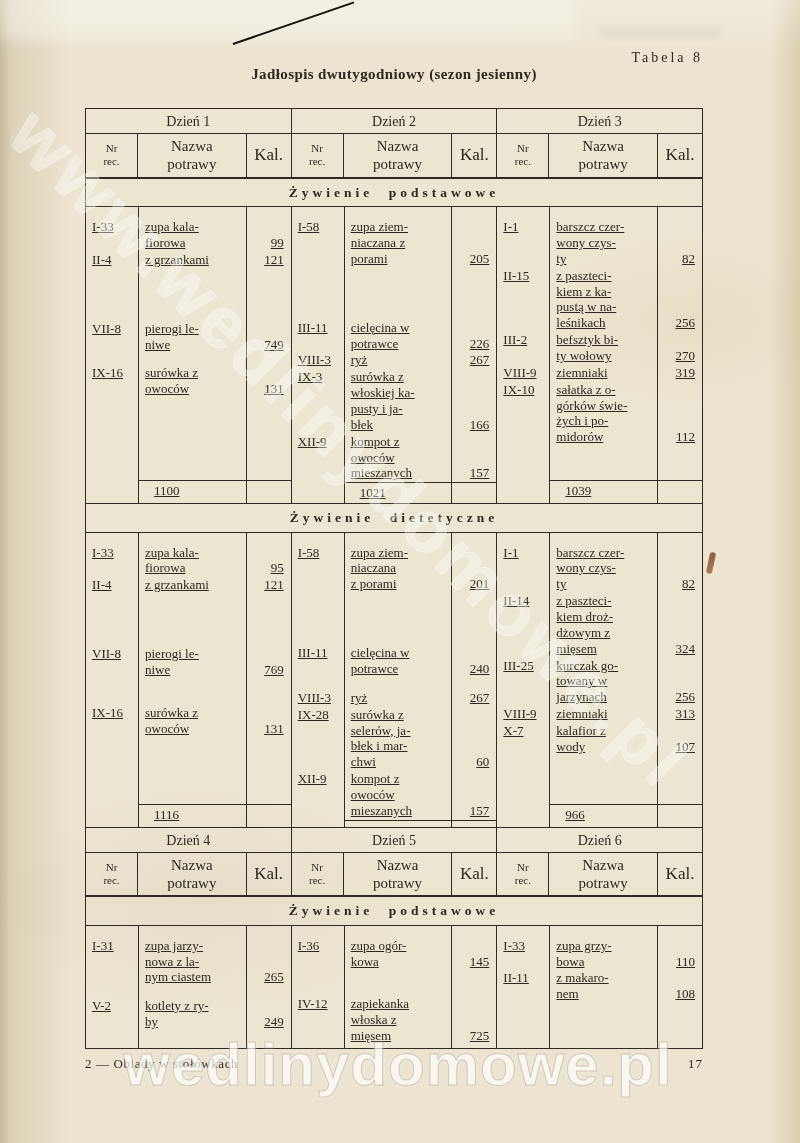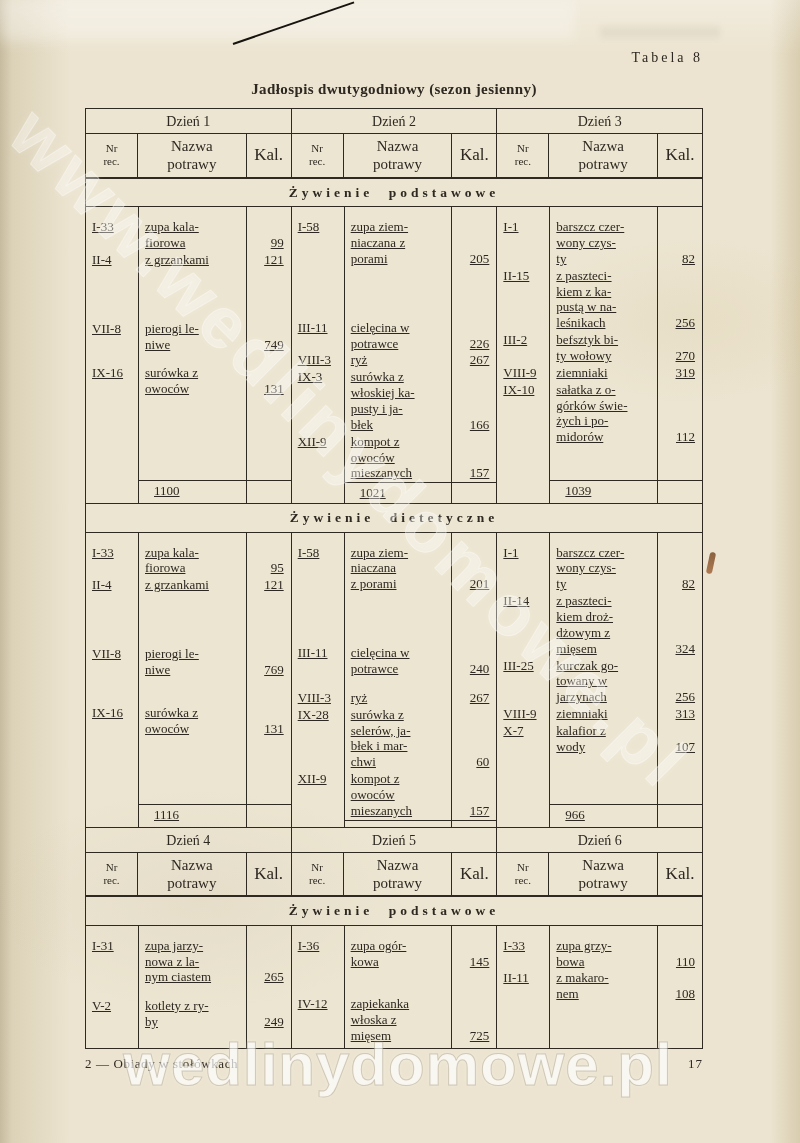--- a/index.html
+++ b/index.html
@@ -22,21 +22,21 @@
       linear-gradient(90deg, #c6bb9e 0px, #dcd2b8 12px, rgba(0,0,0,0) 70px),
       linear-gradient(270deg, #d9cdaf 0px, rgba(0,0,0,0) 30px),
       var(--paper);
   }
   .top-light{position:absolute;top:0;left:0;width:575px;height:40px;background:rgba(255,255,255,.25);filter:blur(6px);}
   .ghost-smudge{position:absolute;top:26px;left:600px;width:120px;height:12px;background:#5a5244;opacity:.07;filter:blur(3px);}
   .scan-line{position:absolute;left:233px;top:43px;width:128px;height:2px;background:#17130e;transform:rotate(-19deg);transform-origin:left center;}
   .edge-mark{position:absolute;left:708px;top:552px;width:6px;height:22px;border-radius:3px;background:linear-gradient(#7a4a26,#a2683c);transform:rotate(12deg);opacity:.85;}
 
   .corner-label{position:absolute;top:50px;right:97px;font-size:14px;letter-spacing:3px;}
-  .doc-title{position:absolute;top:81px;left:85px;width:618px;text-align:center;font-weight:bold;font-size:15px;letter-spacing:.4px;}
+  .doc-title{position:absolute;top:66px;left:85px;width:618px;text-align:center;font-weight:bold;font-size:15px;letter-spacing:.4px;}
 
   .menu-table{
     position:absolute;left:85px;top:108px;width:618px;
     border:1px solid var(--line);
     background:rgba(255,255,255,.04);
     font-size:13px;line-height:1.22;
     box-sizing:border-box;
   }
   .day-header-row{display:flex;border-bottom:1px solid var(--line);}
   .day-cell{flex:1 1 0;text-align:center;padding:4px 0 3px;font-size:14px;}
@@ -49,21 +49,21 @@
   .h-name{flex:1;border-right:1px solid var(--line);display:flex;align-items:center;justify-content:center;white-space:pre-line;text-align:center;padding:3px 0;font-size:15px;}
   .h-kal{width:44px;flex:none;display:flex;align-items:center;justify-content:center;font-size:17px;box-sizing:border-box;}
 
   .section-title{
     text-align:center;font-weight:bold;font-size:13.5px;
     letter-spacing:4px;word-spacing:8px;
     padding:6px 0 5px;border-bottom:1px solid var(--line);
   }
 
   .section-body{display:flex;border-bottom:1px solid var(--line);overflow:hidden;}
-  .section-body.last{border-bottom:none;justify-content:flex-end;}
+  .section-body.last{border-bottom:none;}
   .h1{height:296px;}
   .h2{height:294px;}
   .h3{height:122px;}
   .day-col{flex:1 1 0;position:relative;display:flex;flex-direction:column;padding-top:12px;box-sizing:border-box;text-decoration:underline;}
   .day-col + .day-col{border-left:1px solid var(--line);}
   .day-col::before,.day-col::after{content:"";position:absolute;top:0;bottom:0;width:1px;background:var(--line);}
   .day-col::before{left:52px;}
   .day-col::after{right:44px;}
 
   .row{display:flex;align-items:stretch;margin-bottom:1px;position:relative;z-index:1;}

